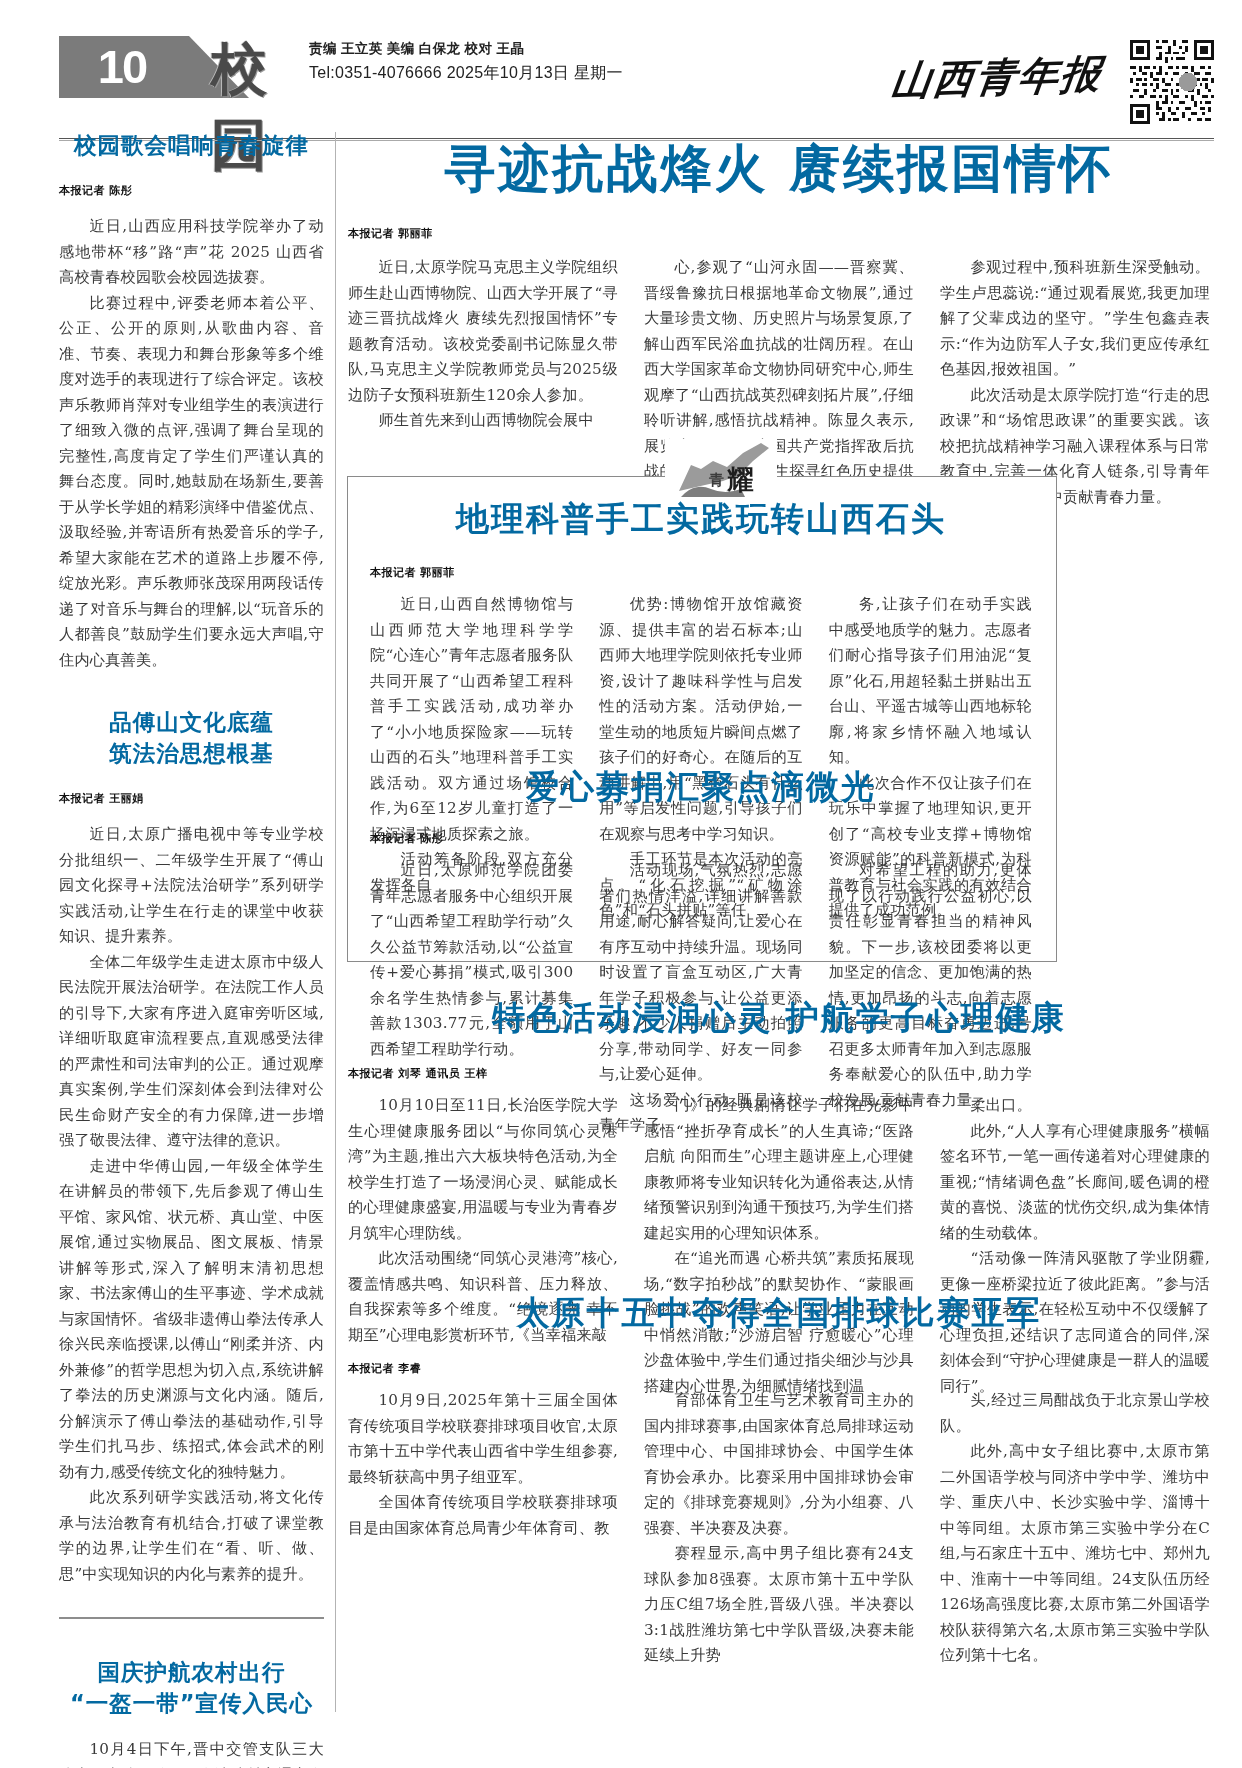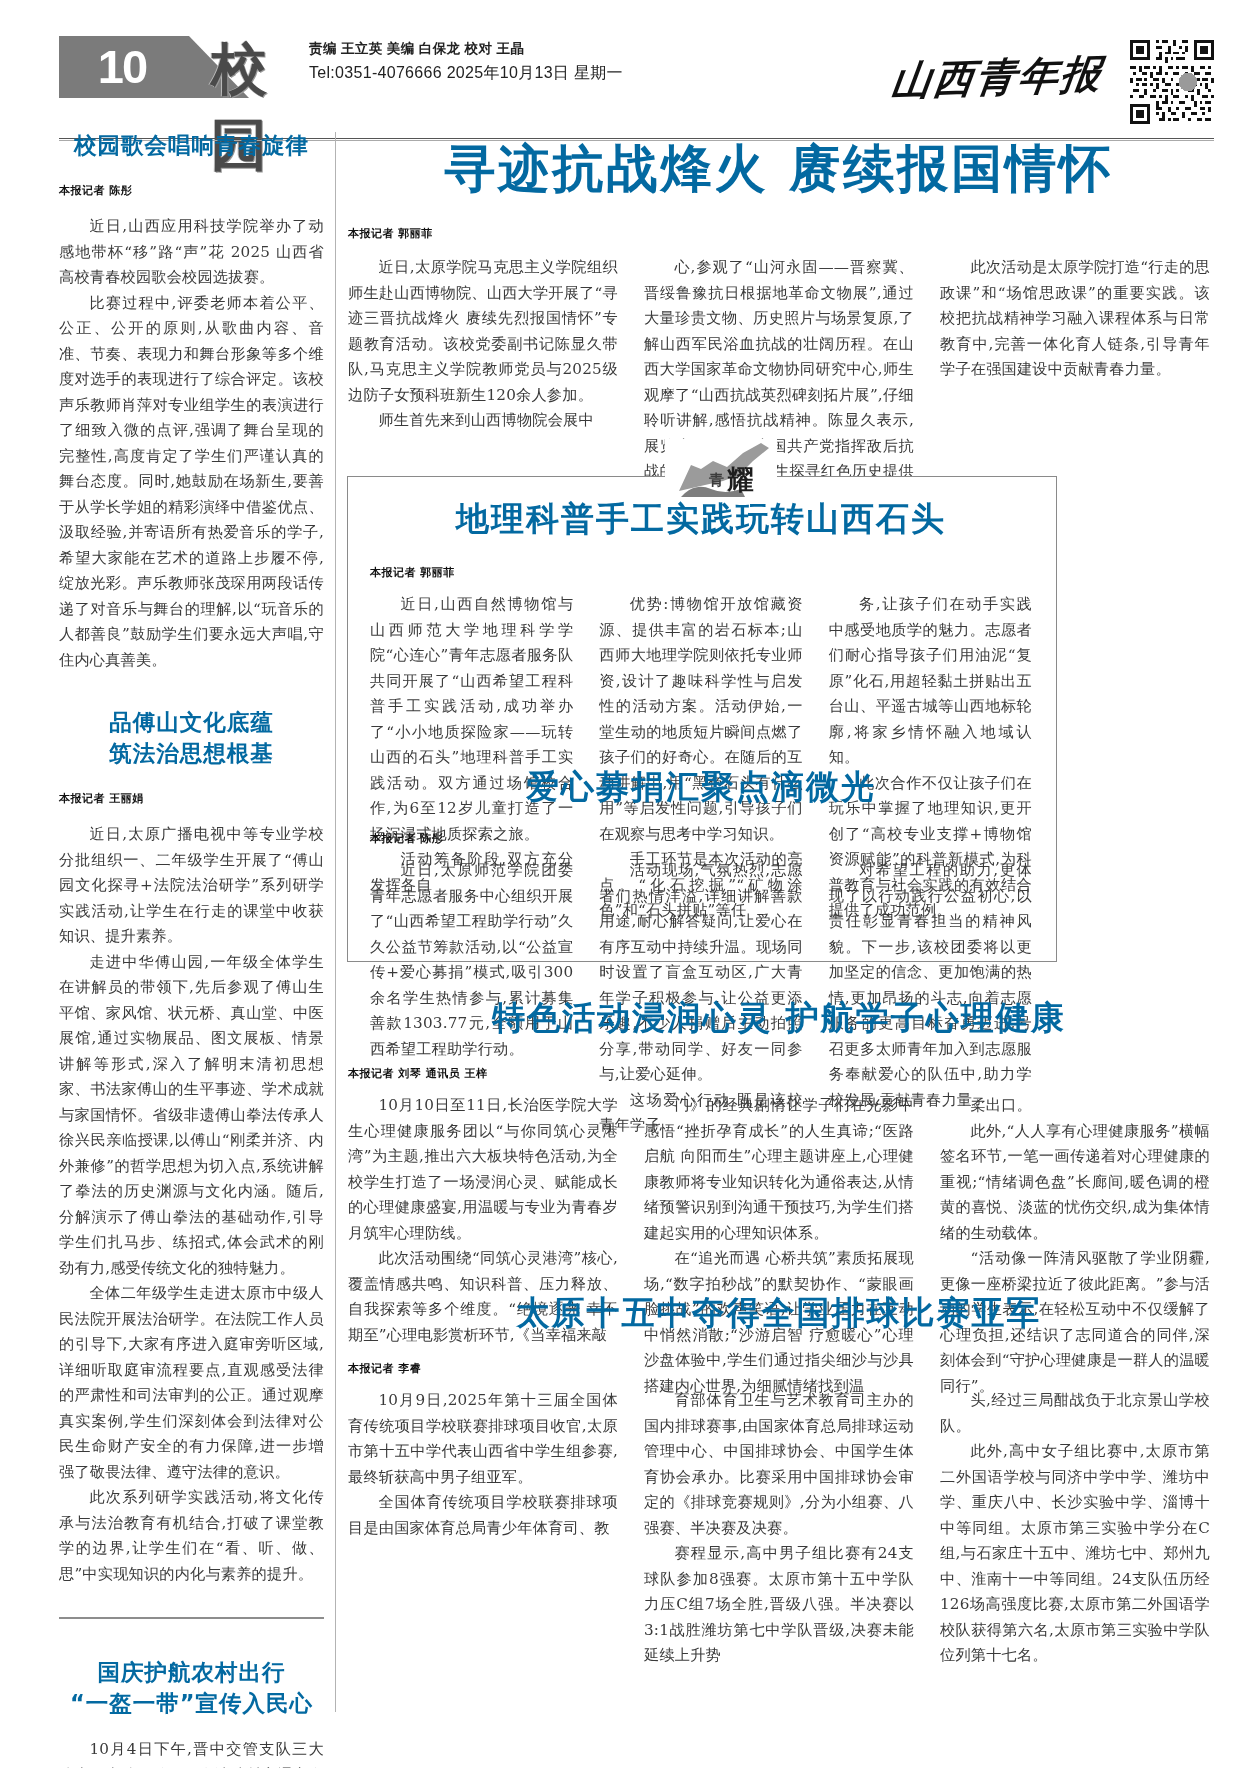--- a/index.html
+++ b/index.html
@@ -206,22 +206,22 @@
         <p>比赛过程中,评委老师本着公平、公正、公开的原则,从歌曲内容、音准、节奏、表现力和舞台形象等多个维度对选手的表现进行了综合评定。该校声乐教师肖萍对专业组学生的表演进行了细致入微的点评,强调了舞台呈现的完整性,高度肯定了学生们严谨认真的舞台态度。同时,她鼓励在场新生,要善于从学长学姐的精彩演绎中借鉴优点、汲取经验,并寄语所有热爱音乐的学子,希望大家能在艺术的道路上步履不停,绽放光彩。声乐教师张茂琛用两段话传递了对音乐与舞台的理解,以“玩音乐的人都善良”鼓励学生们要永远大声唱,守住内心真善美。</p>
       </div>
     </div>
 
     <div style="margin-top:34px;">
       <div class="hl hl-sm">品傅山文化底蕴</div>
       <div class="hl hl-sm">筑法治思想根基</div>
       <div class="byline" style="margin-top:22px;">本报记者  王丽娟</div>
       <div class="body" style="margin-top:16px;">
         <p>近日,太原广播电视中等专业学校分批组织一、二年级学生开展了“傅山园文化探寻+法院法治研学”系列研学实践活动,让学生在行走的课堂中收获知识、提升素养。</p>
+        <p>全体二年级学生走进太原市中级人民法院开展法治研学。在法院工作人员的引导下,大家有序进入庭审旁听区域,详细听取庭审流程要点,直观感受法律的严肃性和司法审判的公正。通过观摩真实案例,学生们深刻体会到法律对公民生命财产安全的有力保障,进一步增强了敬畏法律、遵守法律的意识。</p>
         <p>走进中华傅山园,一年级全体学生在讲解员的带领下,先后参观了傅山生平馆、家风馆、状元桥、真山堂、中医展馆,通过实物展品、图文展板、情景讲解等形式,深入了解明末清初思想家、书法家傅山的生平事迹、学术成就与家国情怀。省级非遗傅山拳法传承人徐兴民亲临授课,以傅山“刚柔并济、内外兼修”的哲学思想为切入点,系统讲解了拳法的历史渊源与文化内涵。随后,分解演示了傅山拳法的基础动作,引导学生们扎马步、练招式,体会武术的刚劲有力,感受传统文化的独特魅力。</p>
-        <p>全体二年级学生走进太原市中级人民法院开展法治研学。在法院工作人员的引导下,大家有序进入庭审旁听区域,详细听取庭审流程要点,直观感受法律的严肃性和司法审判的公正。通过观摩真实案例,学生们深刻体会到法律对公民生命财产安全的有力保障,进一步增强了敬畏法律、遵守法律的意识。</p>
         <p>此次系列研学实践活动,将文化传承与法治教育有机结合,打破了课堂教学的边界,让学生们在“看、听、做、思”中实现知识的内化与素养的提升。</p>
       </div>
     </div>
 
     <div class="hrule" style="margin:30px 0 0 0;"></div>
 
     <div style="margin-top:38px;">
       <div class="hl hl-sm">国庆护航农村出行</div>
       <div class="hl hl-sm">“一盔一带”宣传入民心</div>
       <div class="body" style="margin-top:18px;">
@@ -236,20 +236,21 @@
     <div class="byline" style="margin-top:26px;">本报记者  郭丽菲</div>
     <div class="cols3" style="margin-top:14px;">
       <div class="body">
         <p>近日,太原学院马克思主义学院组织师生赴山西博物院、山西大学开展了“寻迹三晋抗战烽火 赓续先烈报国情怀”专题教育活动。该校党委副书记陈显久带队,马克思主义学院教师党员与2025级边防子女预科班新生120余人参加。</p>
         <p>师生首先来到山西博物院会展中</p>
       </div>
       <div class="body">
         <p>心,参观了“山河永固——晋察冀、晋绥鲁豫抗日根据地革命文物展”,通过大量珍贵文物、历史照片与场景复原,了解山西军民浴血抗战的壮阔历程。在山西大学国家革命文物协同研究中心,师生观摩了“山西抗战英烈碑刻拓片展”,仔细聆听讲解,感悟抗战精神。陈显久表示,展览生动再现了中国共产党指挥敌后抗战的伟大征程,为师生探寻红色历史提供了宝贵平台。</p>
       </div>
       <div class="body">
+        <p>参观过程中,预科班新生深受触动。学生卢思蕊说:“通过观看展览,我更加理解了父辈戍边的坚守。”学生包鑫垚表示:“作为边防军人子女,我们更应传承红色基因,报效祖国。”</p>
         <p>此次活动是太原学院打造“行走的思政课”和“场馆思政课”的重要实践。该校把抗战精神学习融入课程体系与日常教育中,完善一体化育人链条,引导青年学子在强国建设中贡献青春力量。</p>
       </div>
     </div>
   </div>
 
   <div class="boxfeat" style="left:333px;top:476px;width:708px;height:484px;"></div>
 
   <div class="badge" style="left:651px;top:439px;">
     <svg width="112" height="62" viewBox="0 0 112 62">
       <rect x="0" y="0" width="112" height="62" fill="#fff"></rect>

